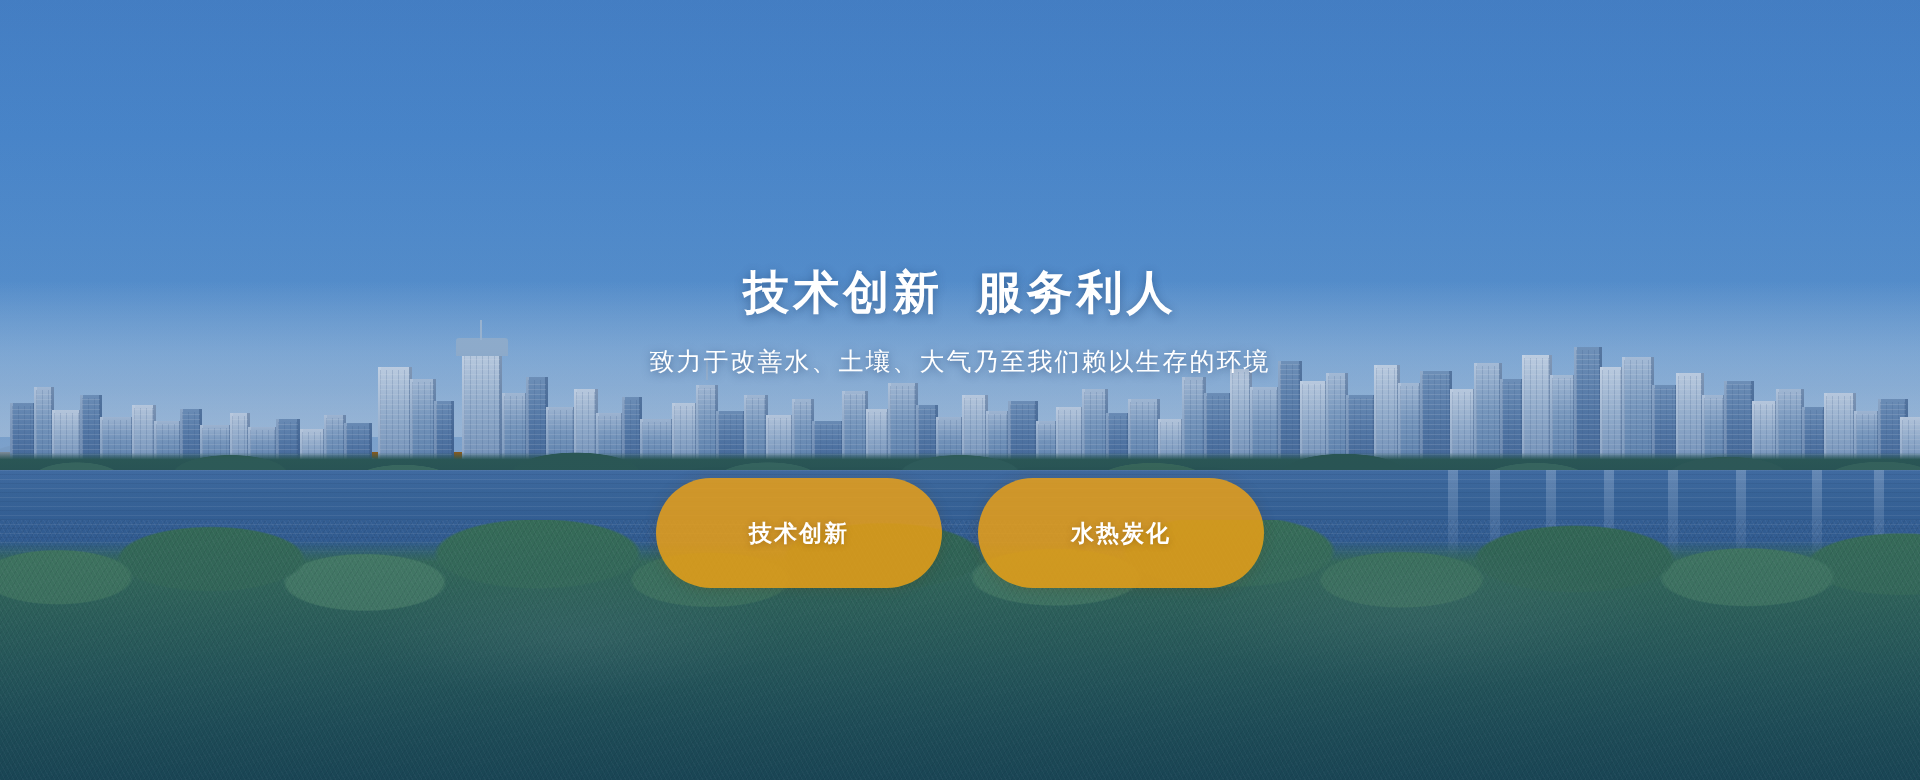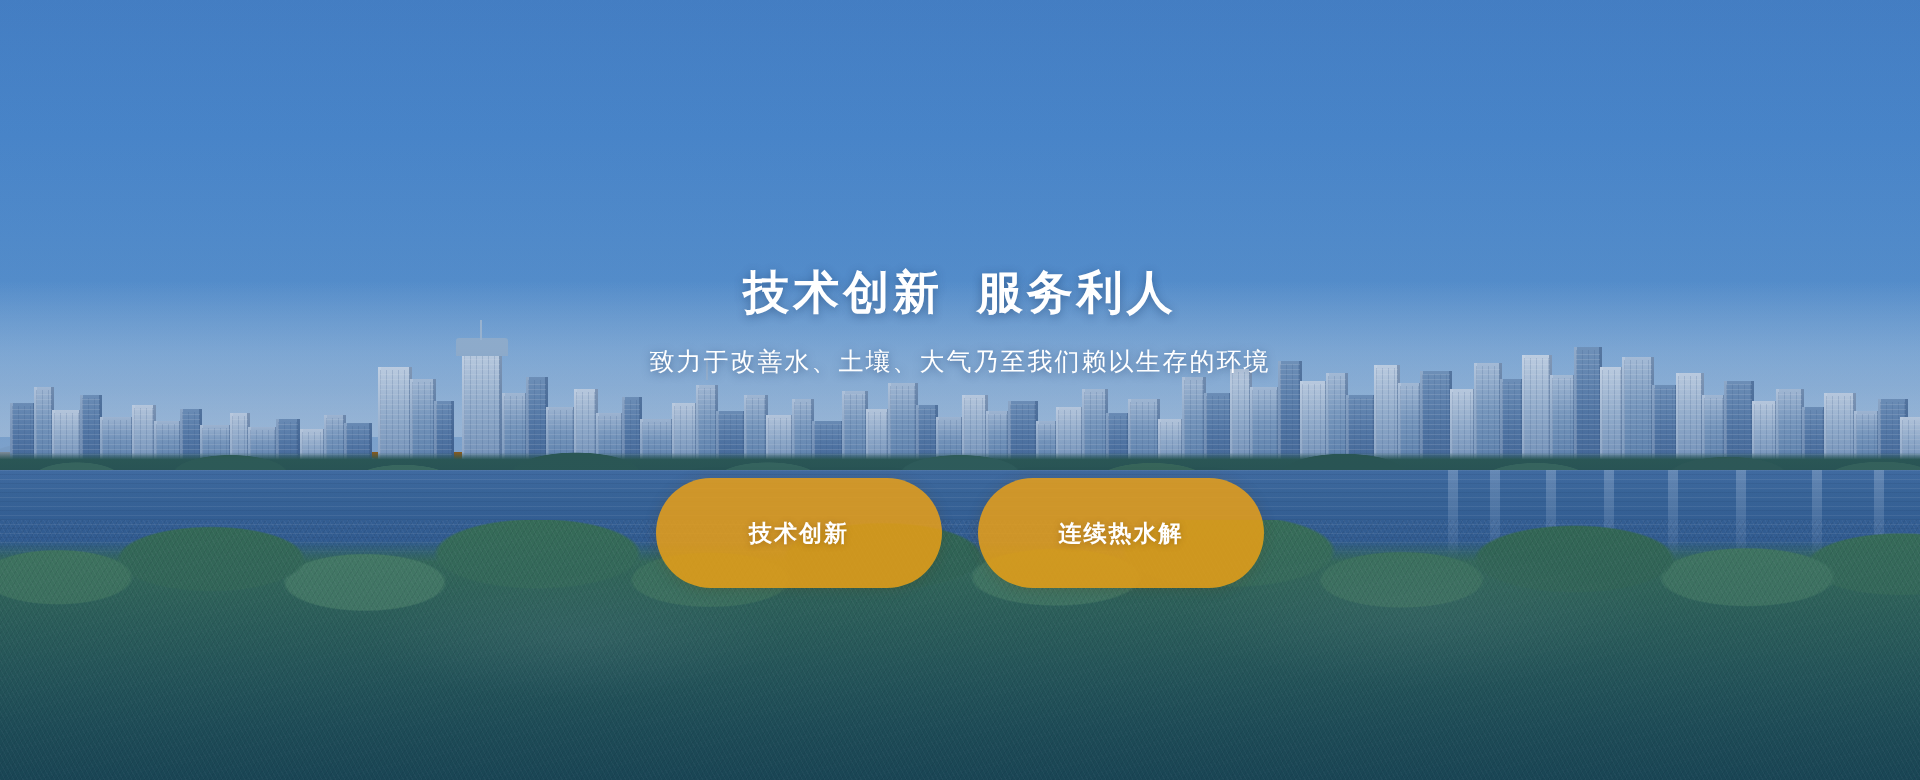--- a/index.html
+++ b/index.html
@@ -393,17 +393,17 @@
   </div>
 
   <div class="content">
 
     <div class="headline">技术创新  服务利人</div>
 
     <div class="subline">致力于改善水、土壤、大气乃至我们赖以生存的环境</div>
 
     <div class="pills">
       <div class="pill">技术创新</div>
-      <div class="pill">连续热水解</div>
+      <div class="pill">水热炭化</div>
     </div>
 
   </div>
 </div>
 
 </body></html>

